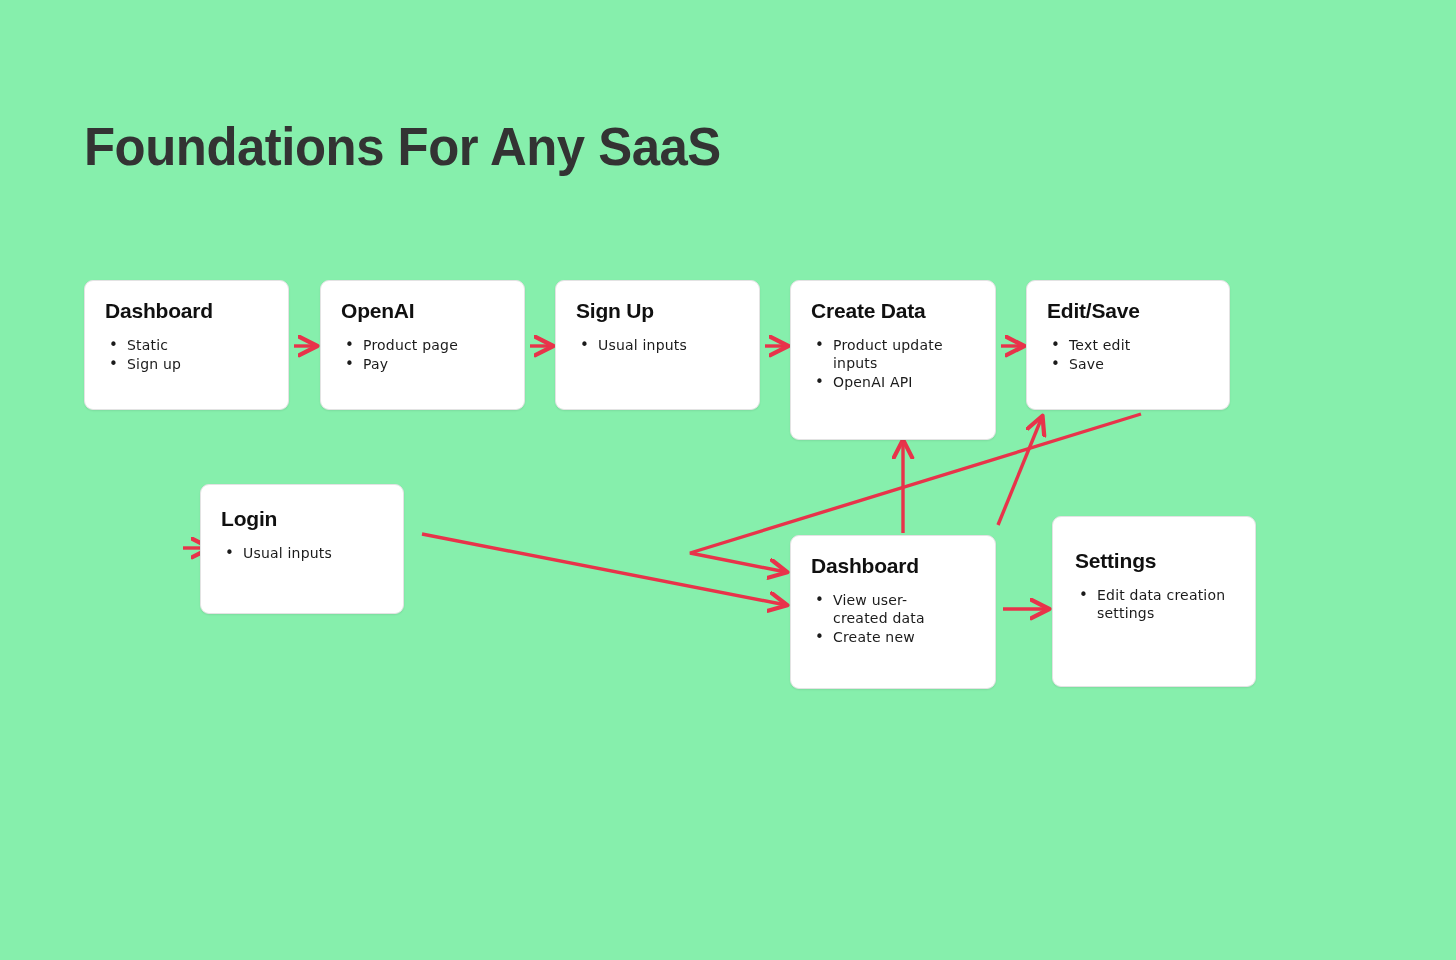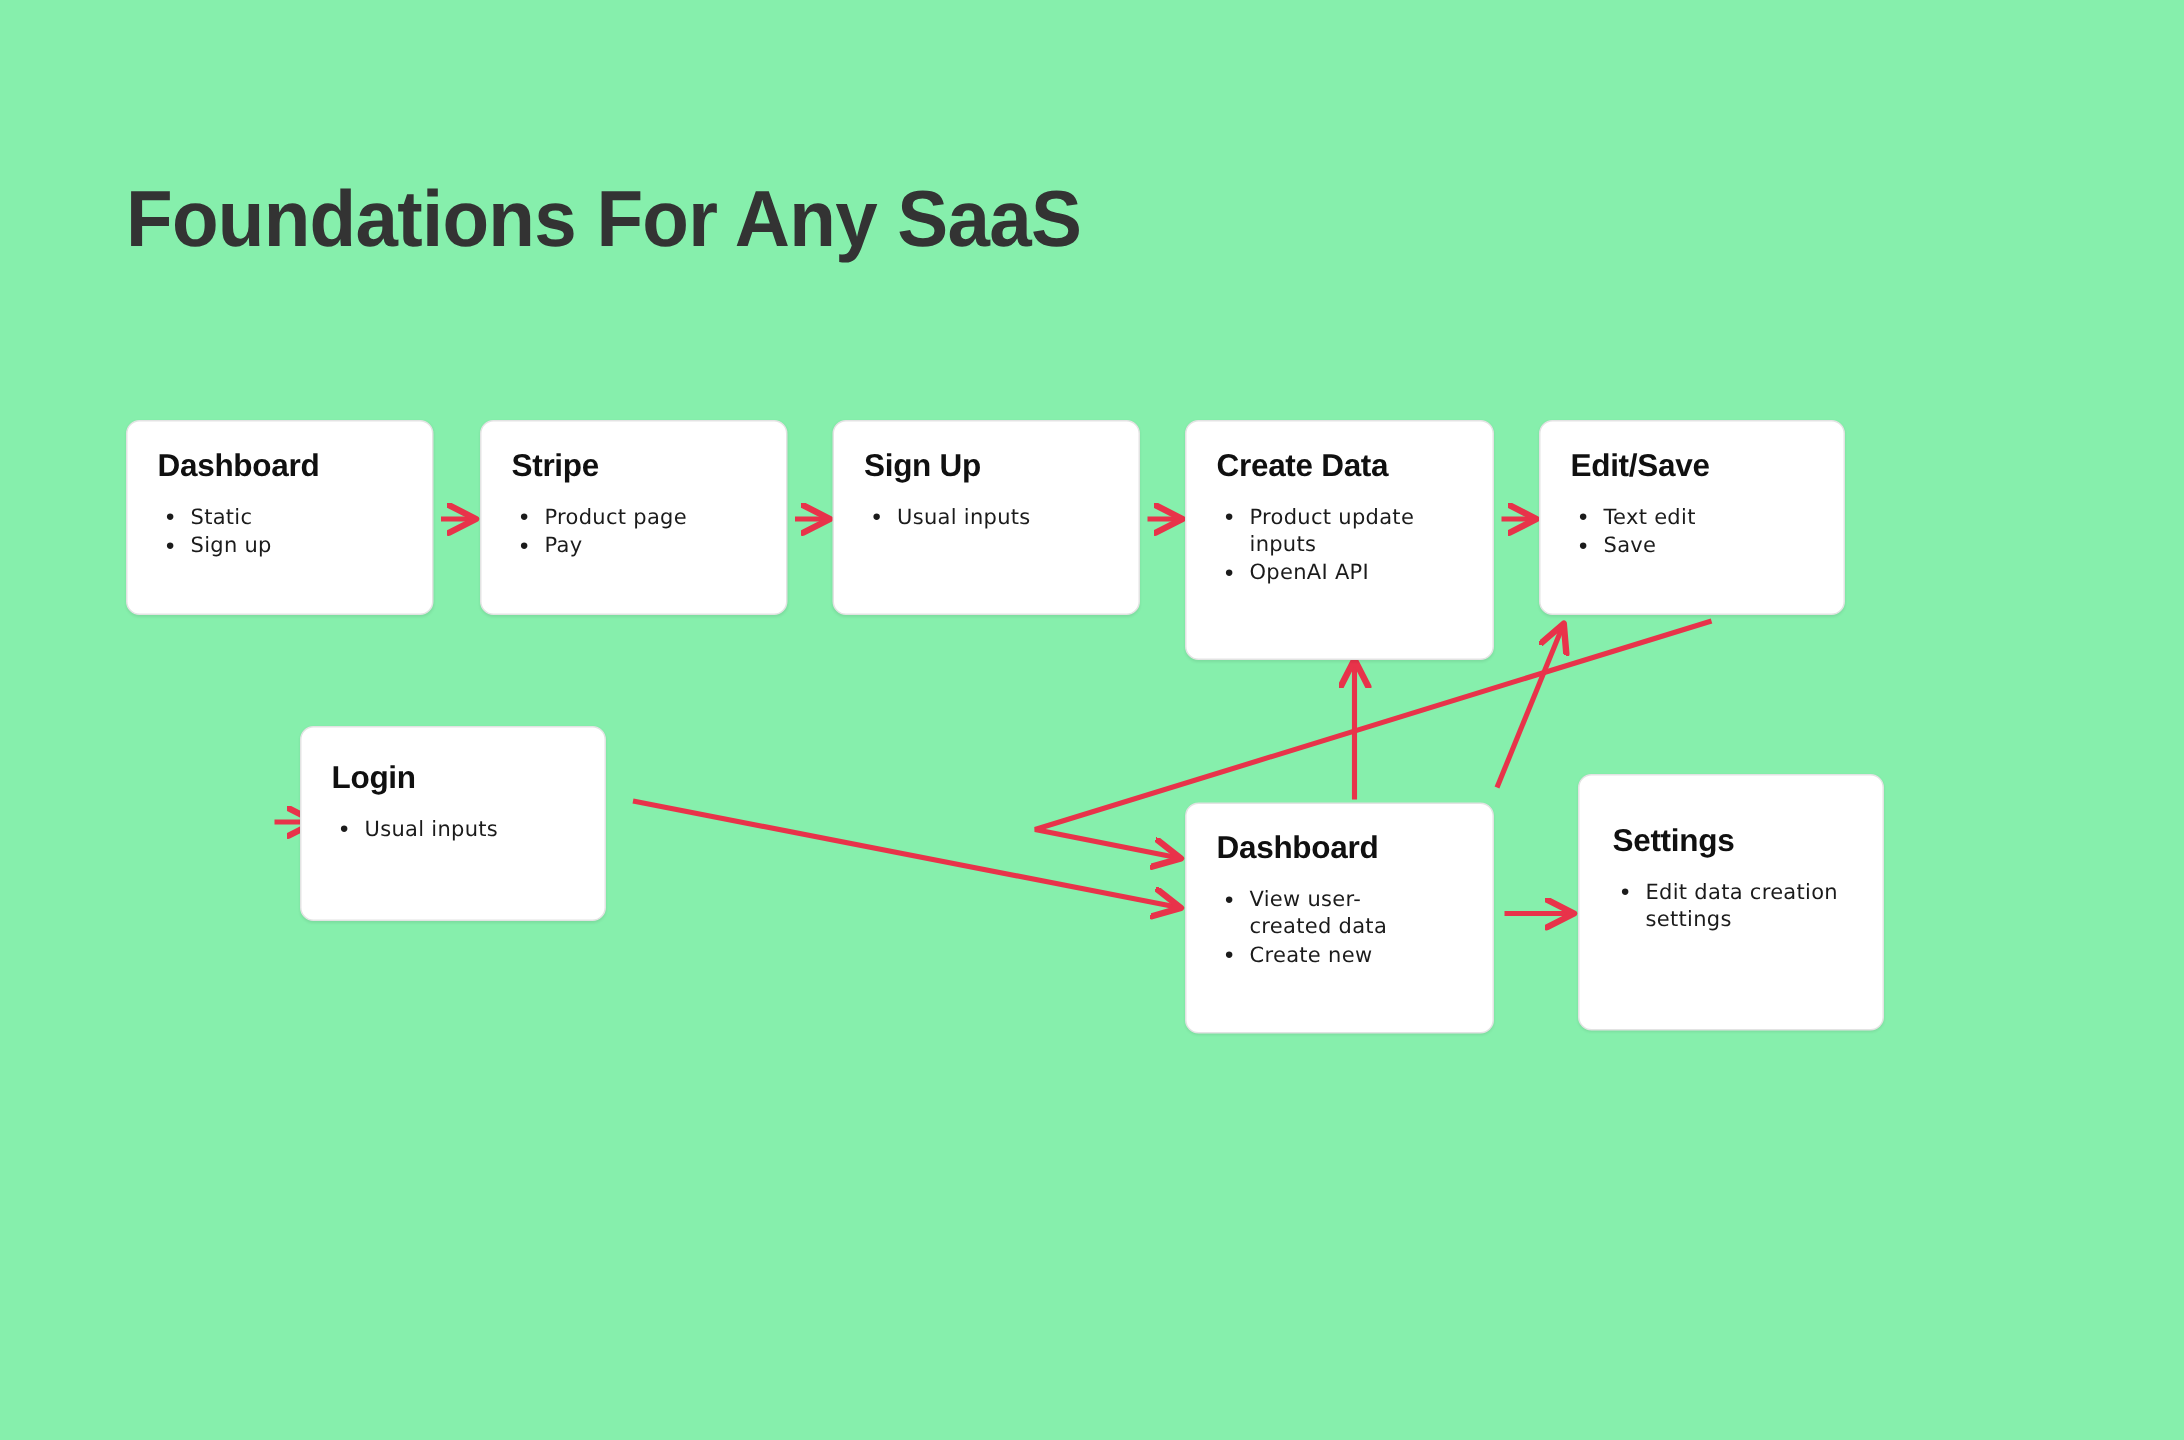--- a/index.html
+++ b/index.html
@@ -116,21 +116,21 @@
 
   <div class="node" style="left:84px; top:280px; width:205px; height:130px;">
     <div class="node-title">Dashboard</div>
     <ul class="node-list">
       <li>Static</li>
       <li>Sign up</li>
     </ul>
   </div>
 
   <div class="node" style="left:320px; top:280px; width:205px; height:130px;">
-    <div class="node-title">Stripe</div>
+    <div class="node-title">OpenAI</div>
     <ul class="node-list">
       <li>Product page</li>
       <li>Pay</li>
     </ul>
   </div>
 
   <div class="node" style="left:555px; top:280px; width:205px; height:130px;">
     <div class="node-title">Sign Up</div>
     <ul class="node-list">
       <li>Usual inputs</li>

